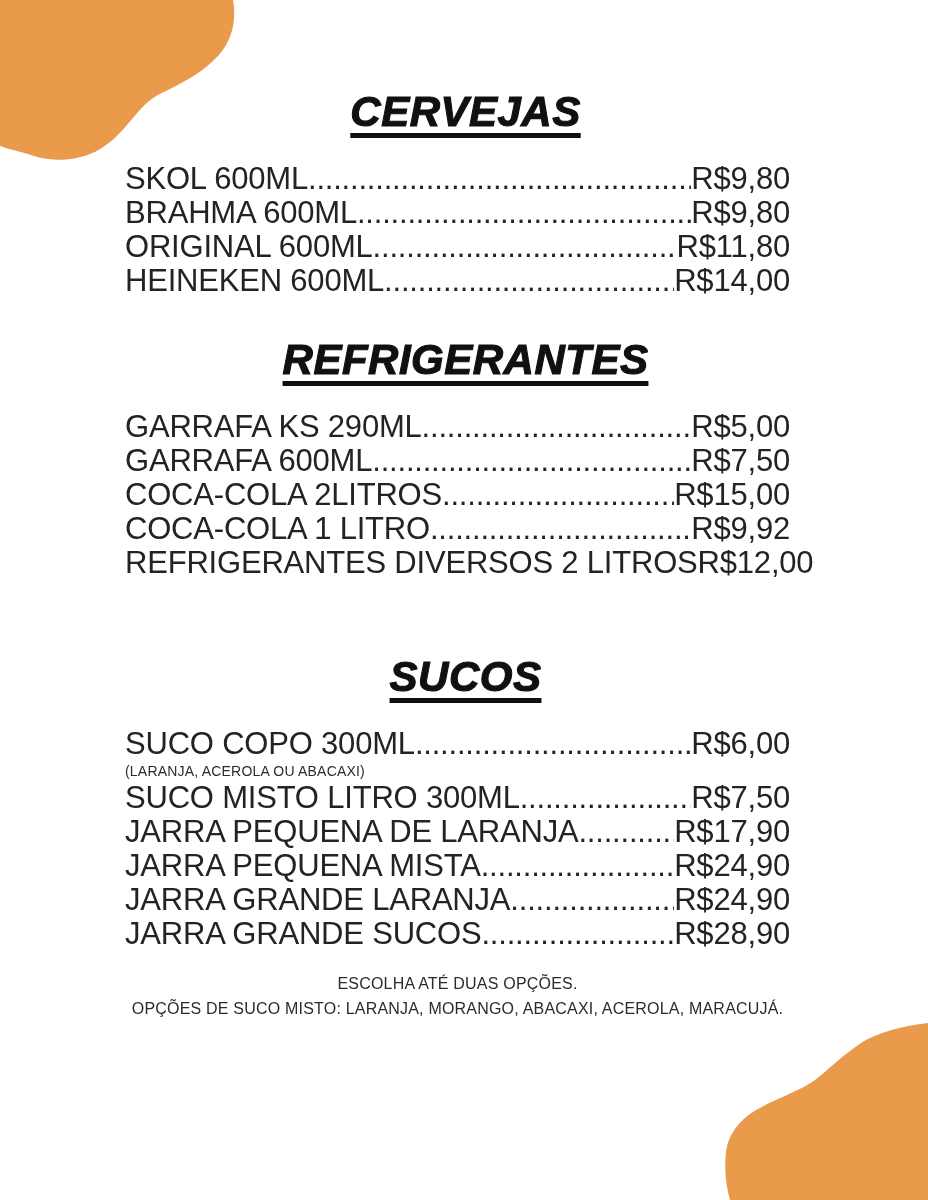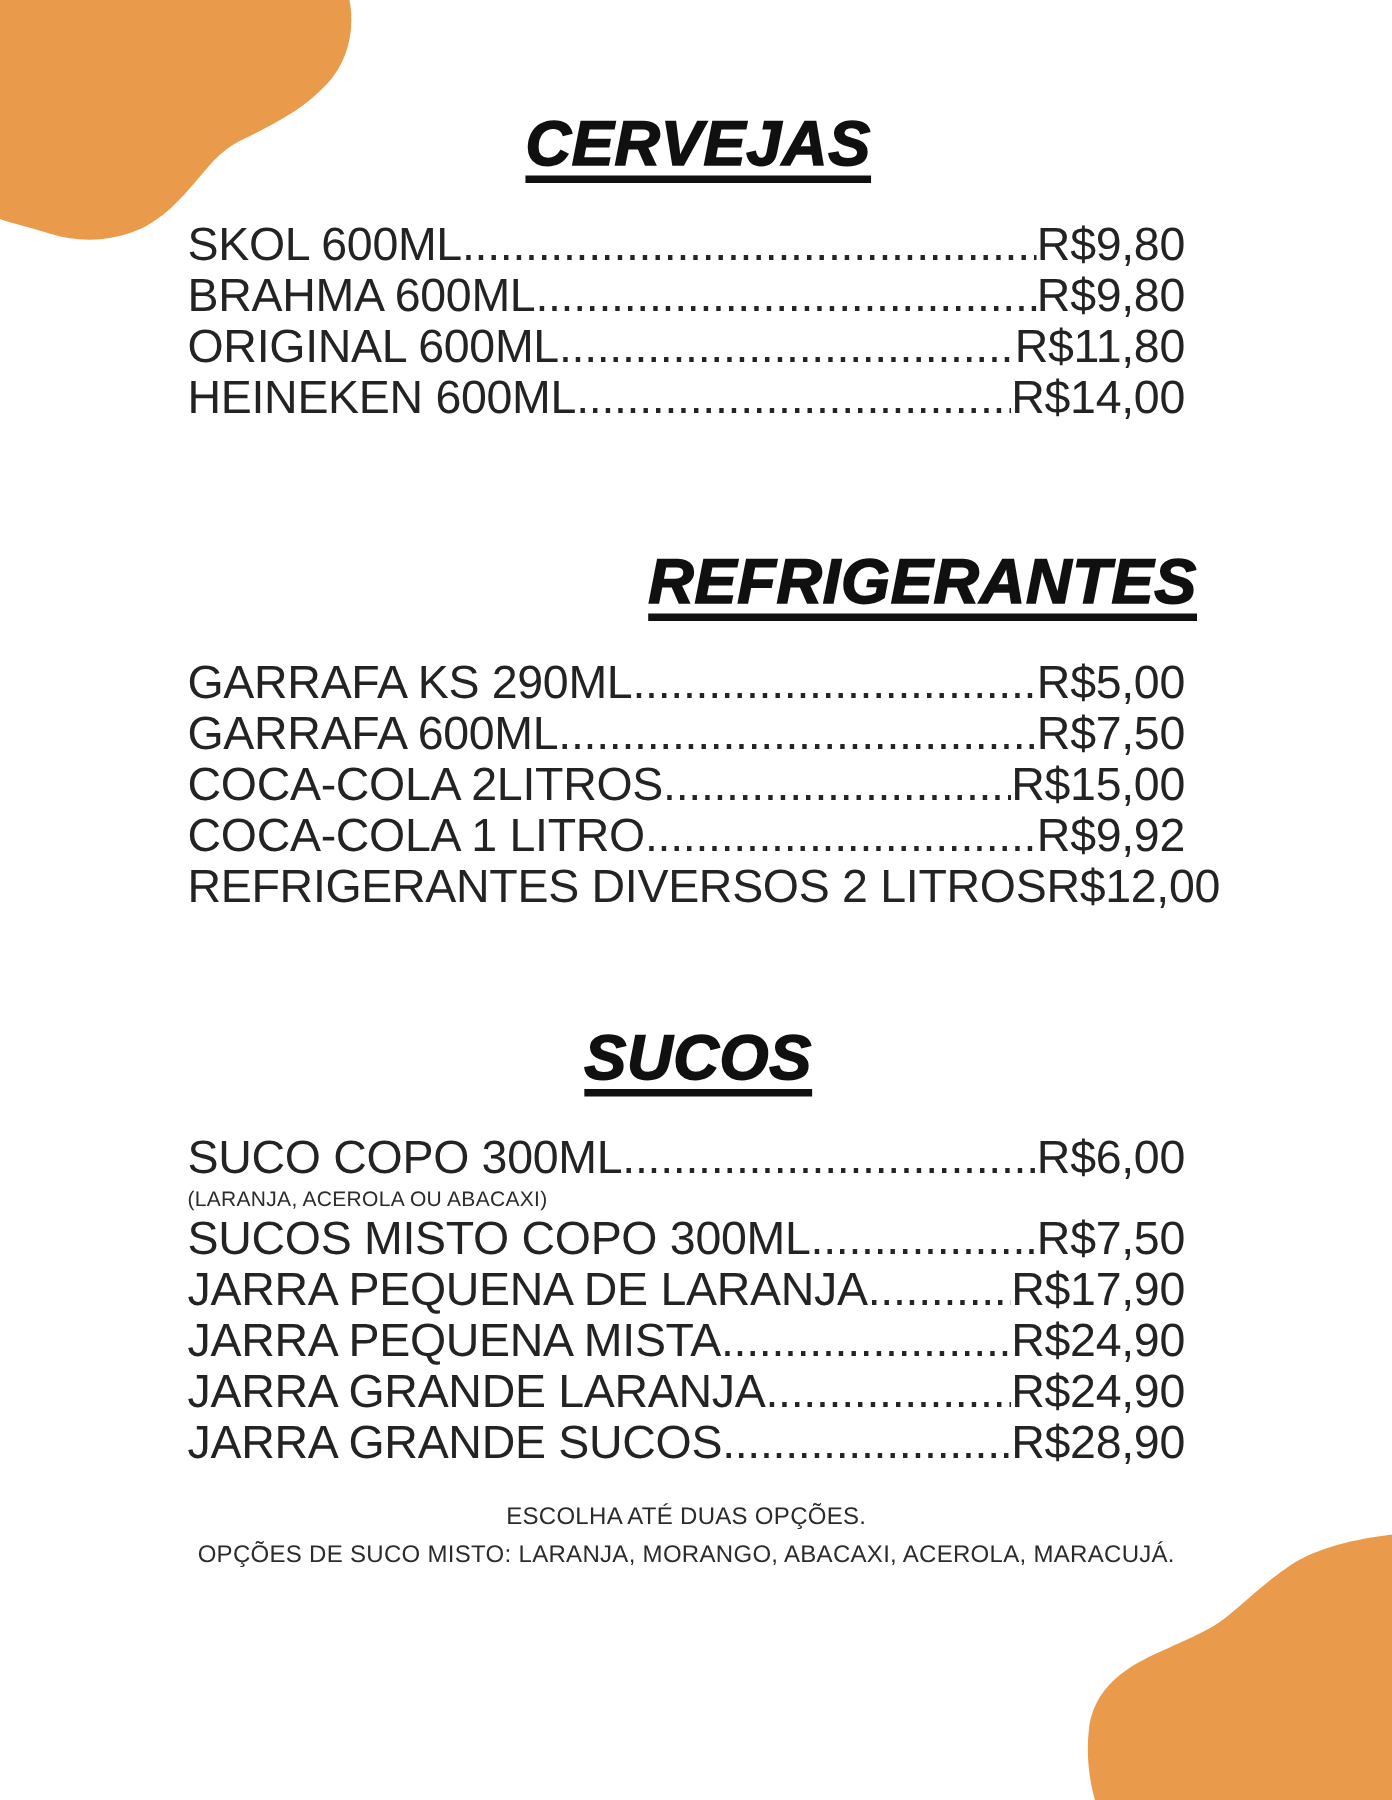--- a/index.html
+++ b/index.html
@@ -13,21 +13,21 @@
     color: #222222;
   }
   .blob { position: absolute; display: block; }
   .blob-tl { top: 0; left: 0; width: 240px; height: 165px; }
   .blob-br { bottom: 0; right: 0; width: 210px; height: 180px; }
 
   .menu {
     position: absolute;
     left: 125px;
     right: 138px;
-    top: 0;
+    top: 16px;
   }
 
   .section-title {
     margin: 0;
     text-align: center;
     font-size: 42px;
     line-height: 46px;
     font-weight: bold;
     font-style: italic;
     color: #101010;
@@ -36,21 +36,21 @@
     letter-spacing: 0.5px;
   }
   .title-text {
     -webkit-text-stroke: 1.1px #101010;
     text-decoration: underline;
     text-decoration-thickness: 5px;
     text-underline-offset: 7px;
   }
 
   .sec-cervejas .section-title { margin-top: 73px; }
-  .sec-refrigerantes .section-title { margin-top: 83px; text-align: right; }
+  .sec-refrigerantes .section-title { margin-top: 39px; }
   .sec-sucos .section-title { margin-top: 74px; }
 
   .items { margin-top: 27px; }
 
   .row {
     display: flex;
     align-items: baseline;
     font-size: 31px;
     line-height: 34px;
     color: #232323;
@@ -172,21 +172,21 @@
     <section class="section sec-sucos">
       <h2 class="section-title"><span class="title-text">SUCOS</span></h2>
       <div class="items">
         <div class="row">
           <span class="item-name">SUCO COPO 300ML</span>
             <span class="leader"></span>
             <span class="item-price">R$6,00</span>
         </div>
         <div class="subnote">(LARANJA, ACEROLA OU ABACAXI)</div>
         <div class="row">
-          <span class="item-name">SUCOS MISTO COPO 300ML</span>
+          <span class="item-name">SUCO MISTO LITRO 300ML</span>
             <span class="leader"></span>
             <span class="item-price">R$7,50</span>
         </div>
         <div class="row">
           <span class="item-name">JARRA PEQUENA DE LARANJA</span>
             <span class="leader"></span>
             <span class="item-price">R$17,90</span>
         </div>
         <div class="row">
           <span class="item-name">JARRA PEQUENA MISTA</span>

